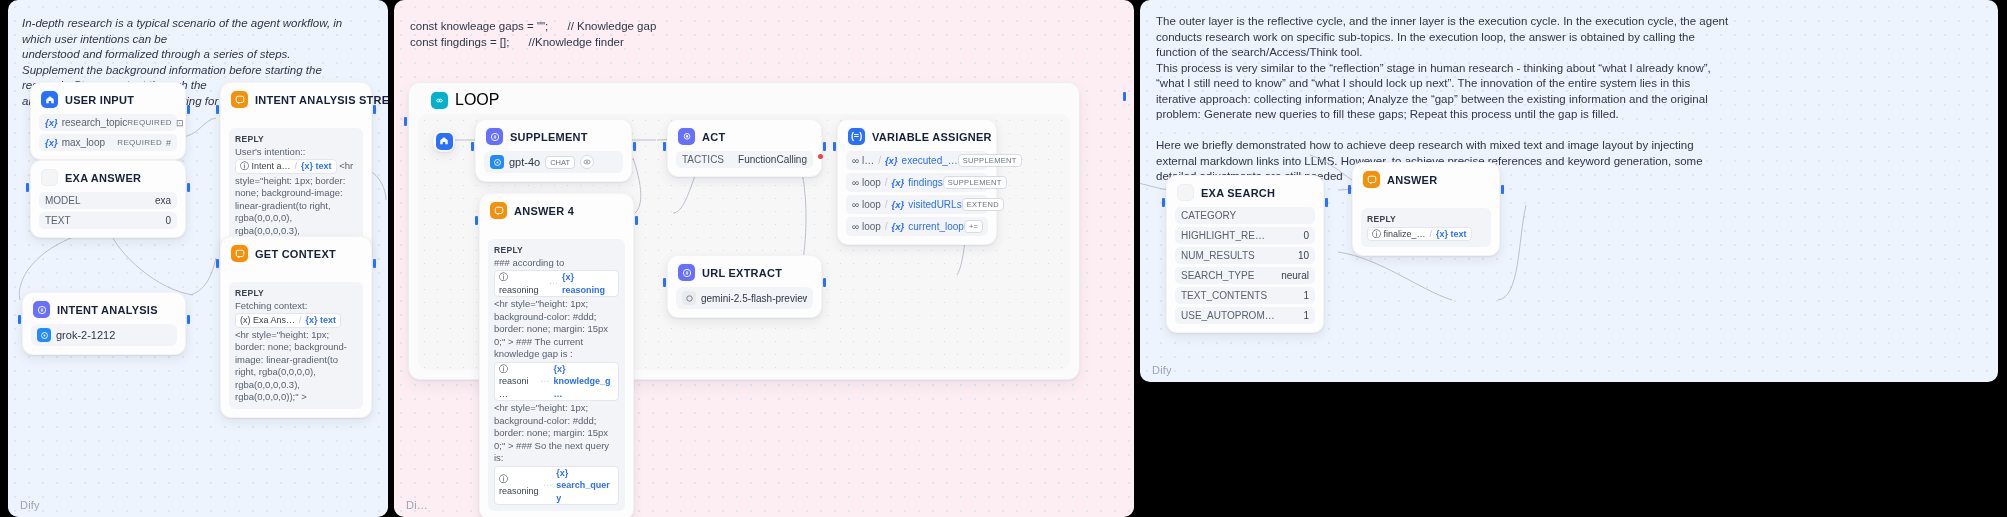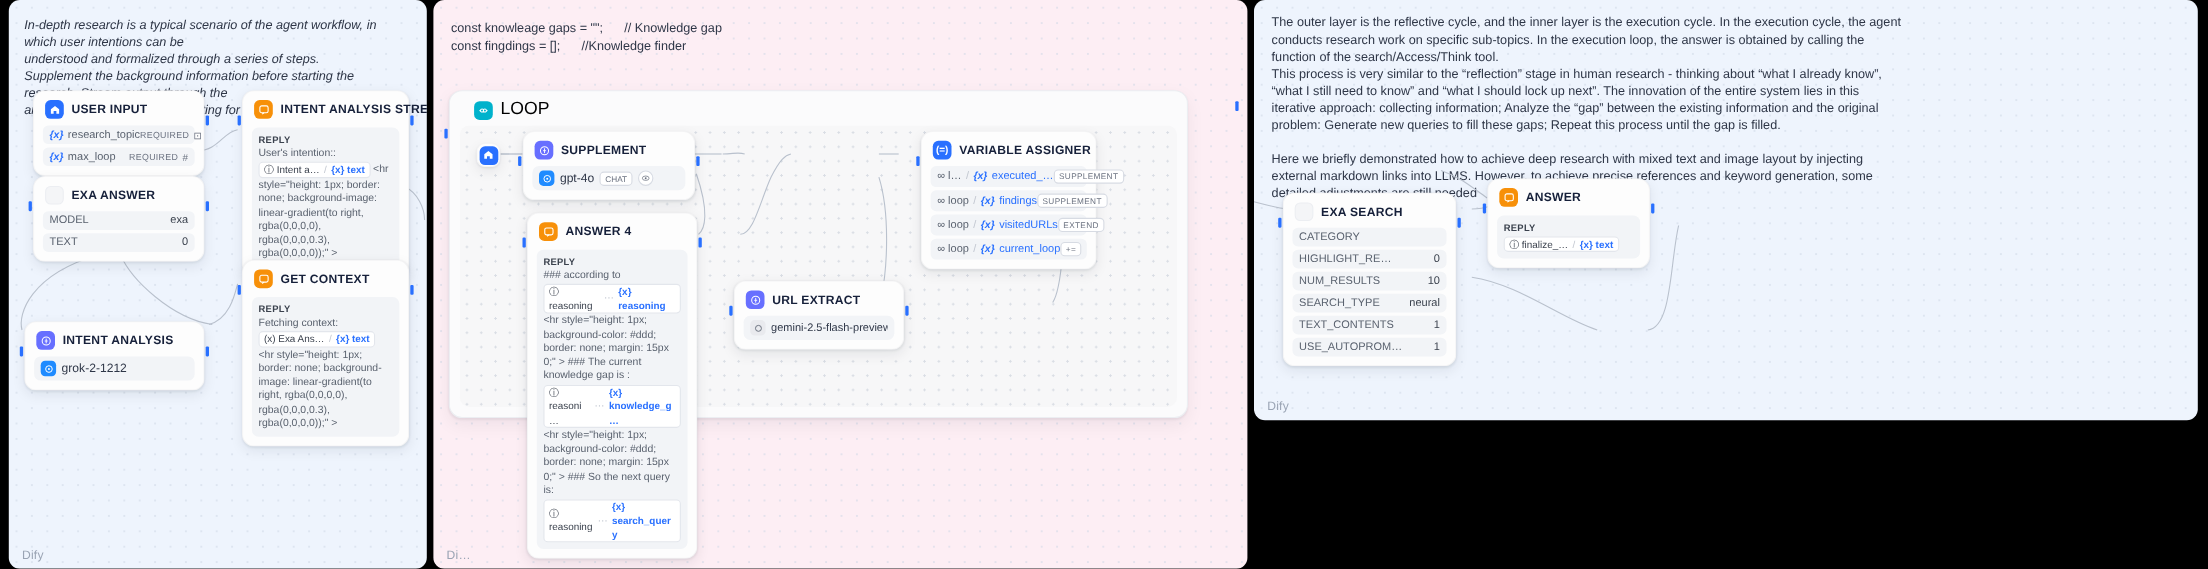--- a/index.html
+++ b/index.html
@@ -74,21 +74,21 @@
   .varx{ color:#2970ff; font-style:italic; font-weight:bold; font-size:9.5px;}
   .tagbox{
     border:1px solid #d7dbe3; border-radius:4px; background:#fff;
     font-size:7.5px; color:#6b7280; padding:1px 4px; letter-spacing:.3px;
     white-space:nowrap;
   }
   .mini{ font-size:9px; color:#6b7280; }
 
   
   .reply{
-    background:#f2f4f7; border-radius:6px; padding:5px 6px; margin-top:8px;
+    background:#f2f4f7; border-radius:6px; padding:5px 6px; margin-top:20px;
     font-size:9.5px; line-height:12.5px; color:#59616e; word-break:break-word;
   }
   .reply .lbl{ font-weight:bold; font-size:8.5px; color:#3a414d; letter-spacing:.3px;}
   .chip{
     display:inline-flex; align-items:center; gap:4px; background:#fff;
     border:1px solid #e3e6ec; border-radius:4px; padding:0px 4px;
     font-size:9px; color:#3a414d; vertical-align:middle; margin:1px 0;
     max-width:100%;
   }
   .chip .b{ color:#2970ff; font-weight:600;}
@@ -368,20 +368,40 @@
           <span class="chip">
             <span>ⓘ reasoning</span>
             <span class="sep">⋯</span>
             <span class="b">{x} search_query</span>
           </span>
         </div>
         <span class="port" style="left:-5px;top:22px;"></span>
         <span class="port" style="right:-5px;top:22px;"></span>
       </div>
 
+      <div class="node" style="left:258px;top:36px;width:155px;">
+        <div class="head">
+          <span class="ico violet">
+            <svg width="10" height="10" viewBox="0 0 12 12">
+                <circle cx="6" cy="5.2" r="3.4" fill="none" stroke="#fff" stroke-width="1.1"></circle>
+                <rect x="4.6" y="4" width="2.8" height="2.6" rx=".6" fill="#fff"></rect>
+              </svg>
+          </span>
+          <span class="title">ACT</span>
+        </div>
+        <div class="rows">
+          <div class="row">
+            <span class="k">TACTICS</span>
+            <span class="v">FunctionCalling</span>
+          </div>
+        </div>
+        <span class="dotred" style="right:-2px;top:34px;"></span>
+        <span class="port" style="left:-5px;top:22px;"></span>
+        <span class="port" style="right:-5px;top:22px;"></span>
+      </div>
 
       <div class="node" style="left:258px;top:172px;width:155px;">
         <div class="head">
           <span class="ico violet">
             <svg width="10" height="10" viewBox="0 0 12 12">
                 <circle cx="6" cy="6" r="4.4" fill="none" stroke="#fff" stroke-width="1.1"></circle>
                 <path d="M6 3.4v5.2M4.4 6h3.2" stroke="#fff" stroke-width="1"></path>
               </svg>
           </span>
           <span class="title">URL EXTRACT</span>

